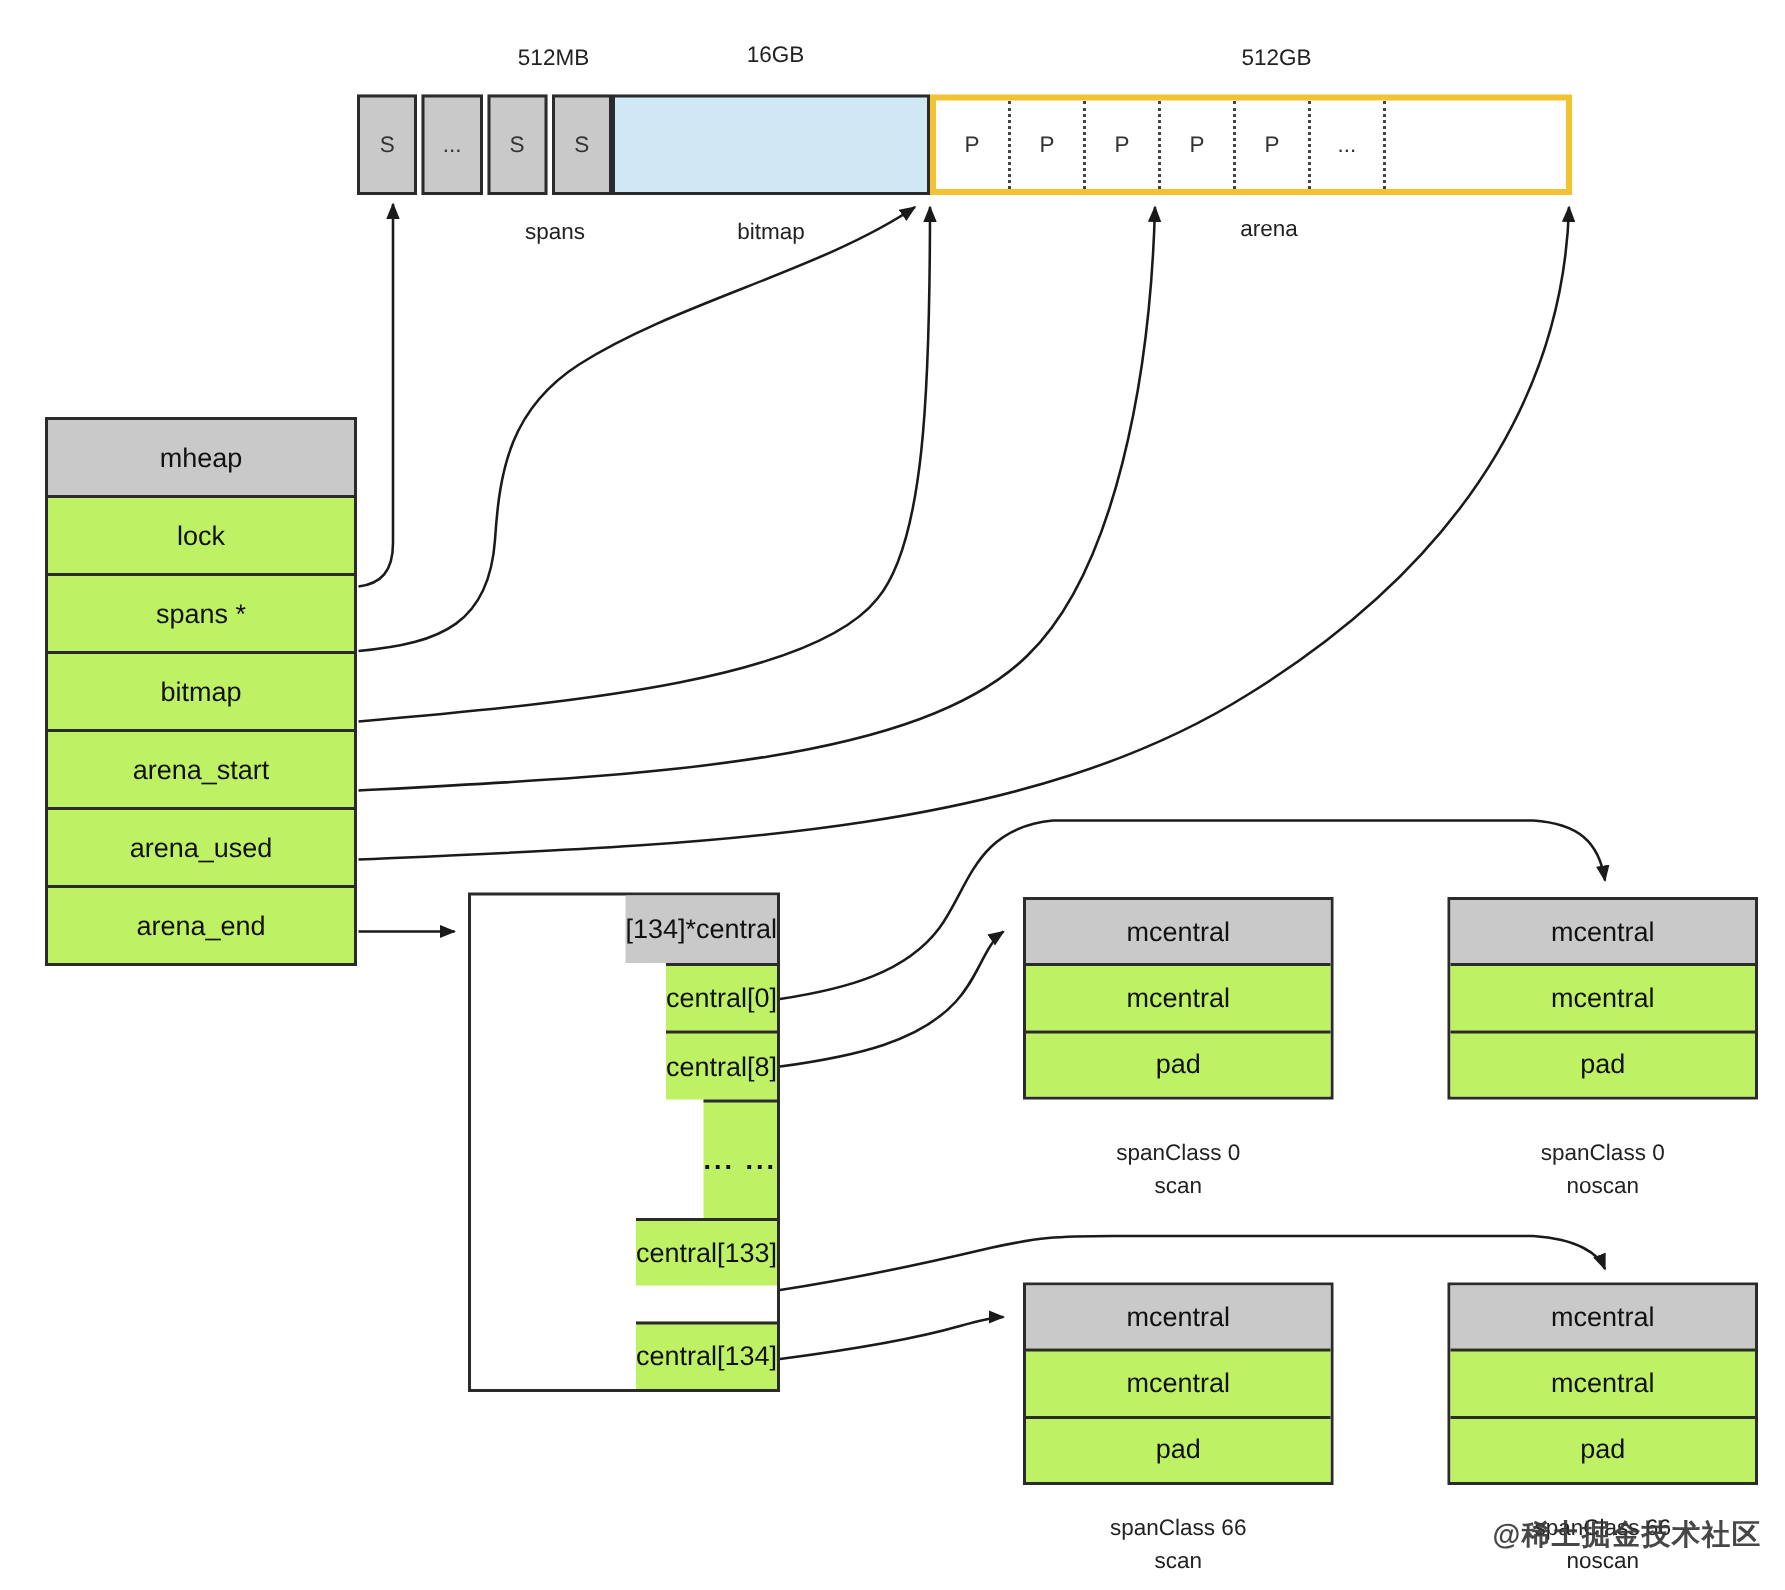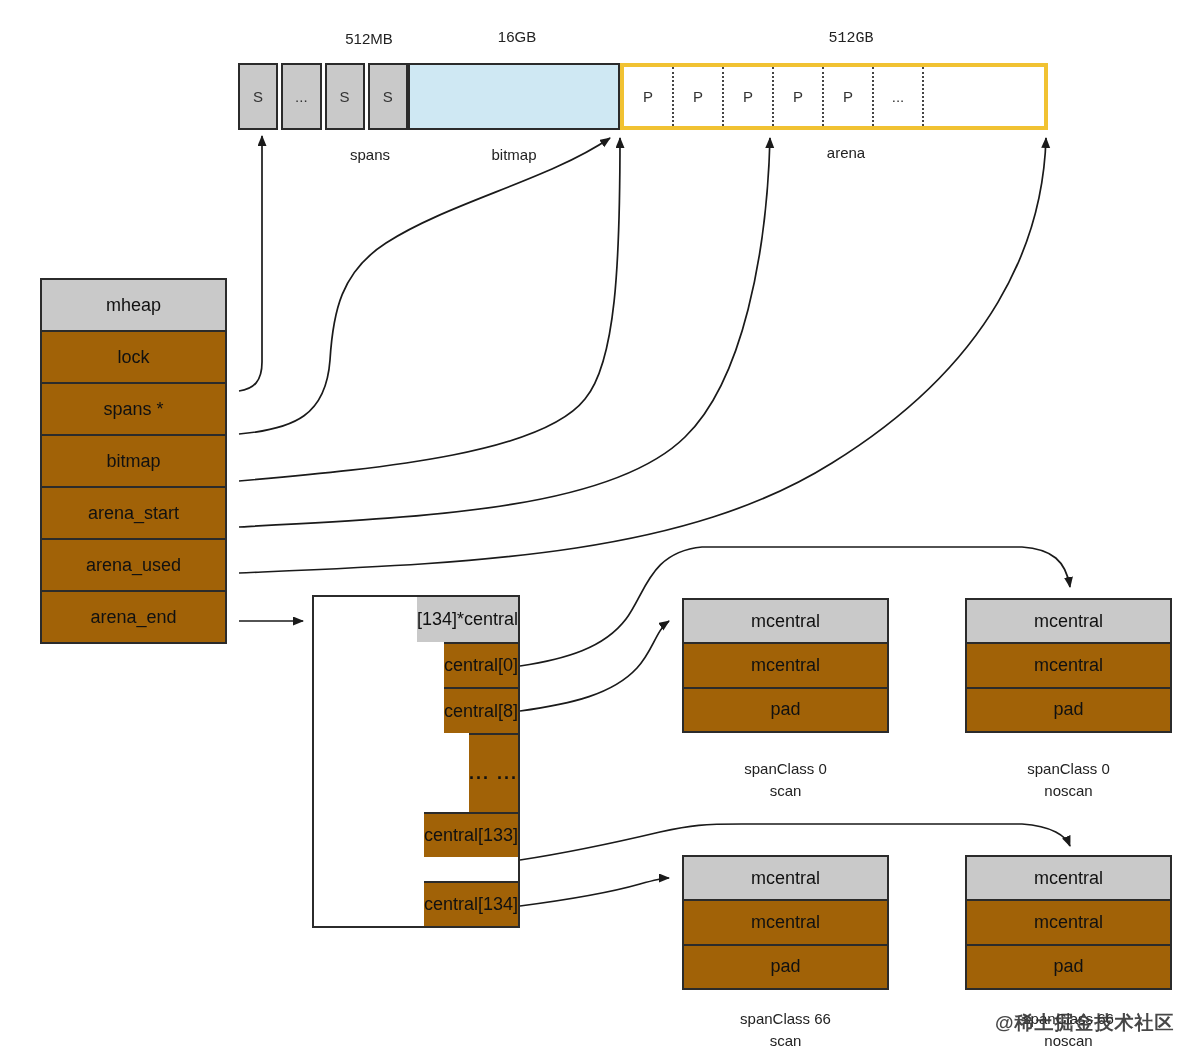--- a/index.html
+++ b/index.html
@@ -27,21 +27,21 @@
   .arena-bar{border:4px solid var(--arena-yellow);background:#fff;display:flex;}
   .arena-cell{
     border-right:2px dotted #444;display:flex;align-items:center;justify-content:center;
     font-size:15px;color:#333;width:50px;box-sizing:border-box;
   }
   .arena-cell:last-child{border-right:none;flex:1;}
   
   .tbl{border:2px solid var(--border);background:#fff;display:flex;flex-direction:column;}
   .tbl .row{
     border-top:2px solid var(--border);display:flex;align-items:center;justify-content:center;
-    font-size:18px;color:#111;background:#a16207;flex:1;
+    font-size:18px;color:#111;background:#bef264;flex:1;
   }
   .tbl .row:first-child{border-top:none;}
   .tbl .hdr{background:var(--header-gray);}
   .dots-row{font-weight:bold;font-size:24px;letter-spacing:2px;}
   .caption{font-size:15px;color:#222;text-align:center;line-height:22px;}
   
   #arrows{position:absolute;left:0;top:0;z-index:5;pointer-events:none;}
   .arrow{fill:none;stroke:var(--line);stroke-width:1.7px;}
   
   .watermark{
@@ -49,21 +49,21 @@
     letter-spacing:1px;z-index:9;white-space:nowrap;
   }
 </style>
 </head>
 <body>
 
 <div id="stage">
 
   <div class="abs lbl" style="left:319px;top:30px;width:100px;">512MB</div>
   <div class="abs lbl" style="left:467px;top:28px;width:100px;">16GB</div>
-  <div class="abs lbl" style="left:801px;top:30px;width:100px;font-family:Liberation Mono, monospace;">512GB</div>
+  <div class="abs lbl" style="left:801px;top:30px;width:100px;">512GB</div>
 
   <div class="abs spans-bar" style="left:238px;top:63px;width:170px;height:67px;">
     <div class="span-cell">S</div>
     <div class="span-cell">...</div>
     <div class="span-cell">S</div>
     <div class="span-cell">S</div>
   </div>
 
   <div class="abs bitmap-bar" style="left:408px;top:63px;width:212px;height:67px;"></div>
 
@@ -74,21 +74,21 @@
     <div class="arena-cell">P</div>
     <div class="arena-cell">P</div>
     <div class="arena-cell">...</div>
     <div class="arena-cell"></div>
   </div>
 
   <div class="abs lbl" style="left:320px;top:146px;width:100px;">spans</div>
   <div class="abs lbl" style="left:464px;top:146px;width:100px;">bitmap</div>
   <div class="abs lbl" style="left:796px;top:144px;width:100px;">arena</div>
 
-  <div class="abs tbl" style="left:40px;top:278px;width:187px;height:366px;">
+  <div class="abs tbl" style="left:30px;top:278px;width:208px;height:366px;">
     <div class="row hdr">mheap</div>
     <div class="row">lock</div>
     <div class="row">spans *</div>
     <div class="row">bitmap</div>
     <div class="row">arena_start</div>
     <div class="row">arena_used</div>
     <div class="row">arena_end</div>
   </div>
 
   <div class="abs tbl" style="left:312px;top:595px;width:208px;height:333px;align-items:flex-end;">

